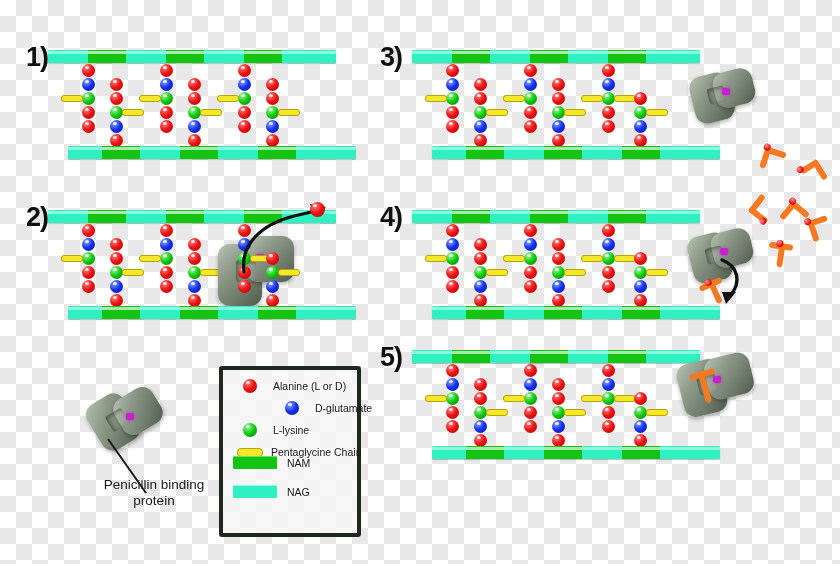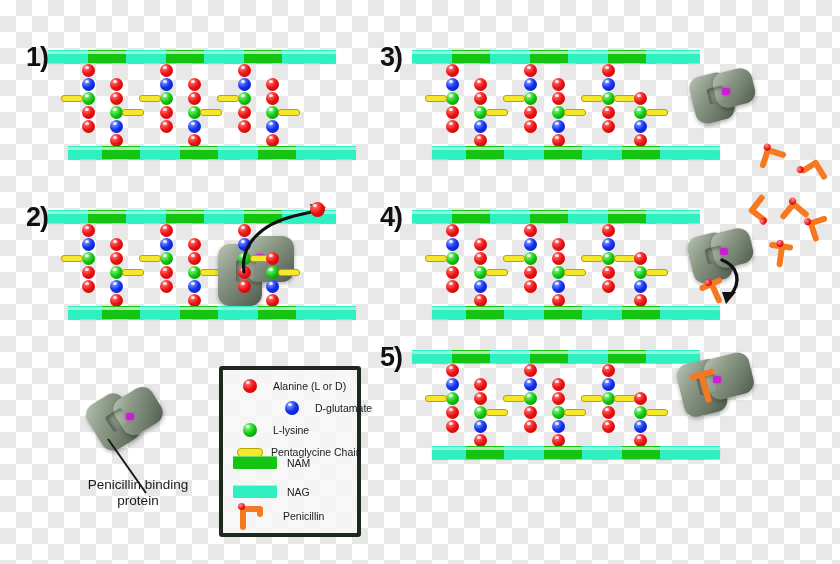--- a/index.html
+++ b/index.html
@@ -488,21 +488,21 @@
 <div style="position:absolute;left:60px;top:385px;width:170px;height:130px;">
   <div class="pbp" style="left:32px;top:6px;width:66px;height:60px;">
     <div class="lobe lobeA" style="left:0;top:5px;width:42px;height:52px;transform:rotate(-32deg);"></div>
     <div class="lobe lobeB" style="left:24px;top:0;width:44px;height:40px;transform:rotate(-32deg);"></div>
     <div class="notch" style="left:16px;top:20px;width:19px;height:18px;transform:rotate(-32deg);"></div>
     <div class="site" style="left:34px;top:22px;"></div>
   </div>
   <svg width="90" height="70" style="position:absolute;left:38px;top:50px;" viewBox="0 0 90 70">
     <line x1="10" y1="4" x2="48" y2="58" stroke="#1a1a1a" stroke-width="2"></line>
   </svg>
-  <div class="pbp-caption" style="left:8px;top:92px;">
+  <div class="pbp-caption" style="left:24px;top:92px;">
     <span>Penicillin binding</span><br>
     <span>protein</span>
   </div>
 </div>
 
 <div id="legend-box" style="left:219px;top:366px;width:134px;height:163px;">
 
   <div class="lg-row" style="left:20px;top:9px;">
     <span class="bead ala" style="position:relative;left:0;top:0;width:14px;height:14px;display:inline-block;"></span>
     <span class="lg-label" style="margin-left:16px;">Alanine (L or D)</span>
@@ -526,23 +526,14 @@
   <div class="lg-row" style="left:10px;top:86px;">
     <span class="lg-bar" style="background:#13c413;box-shadow:inset 0 1px 0 rgba(255,255,255,.4);"></span>
     <span class="lg-label" style="margin-left:10px;">NAM</span>
   </div>
 
   <div class="lg-row" style="left:10px;top:115px;">
     <span class="lg-bar" style="background:#2ff0c0;box-shadow:inset 0 1px 0 rgba(255,255,255,.5);"></span>
     <span class="lg-label" style="margin-left:10px;">NAG</span>
   </div>
 
-  <div class="lg-row" style="left:14px;top:133px;">
-    <span style="position:relative;display:inline-block;width:26px;height:26px;">
-      <span style="position:absolute;left:3px;top:3px;width:21px;height:6px;background:#f57921;border-radius:3px;"></span>
-      <span style="position:absolute;left:3px;top:3px;width:6px;height:24px;background:#f57921;border-radius:3px;"></span>
-      <span style="position:absolute;left:20px;top:3px;width:6px;height:11px;background:#f57921;border-radius:3px;"></span>
-      <span style="position:absolute;left:1px;top:0px;width:7px;height:7px;border-radius:50%;background:radial-gradient(circle at 35% 30%,#ff8f8f,#e81010 60%,#a00505);"></span>
-    </span>
-    <span class="lg-label" style="margin-left:20px;">Penicillin</span>
-  </div>
 
 </div>
 
 </body></html>

